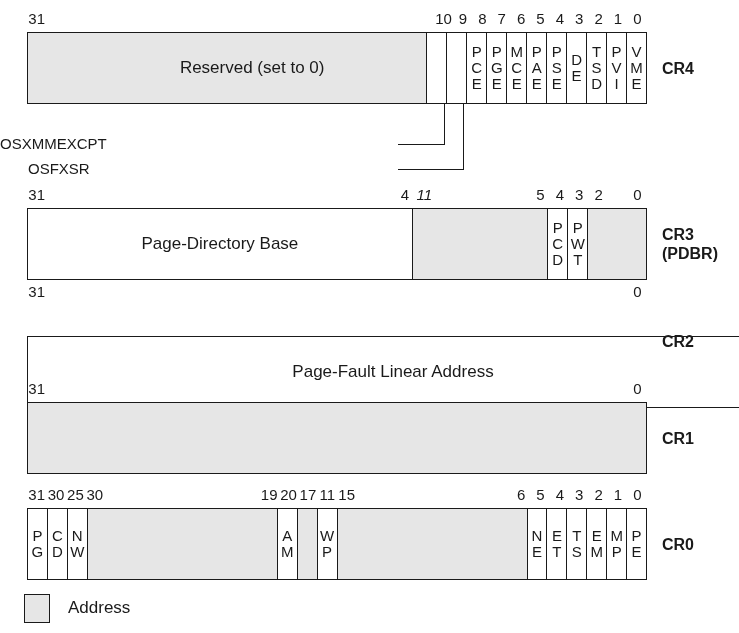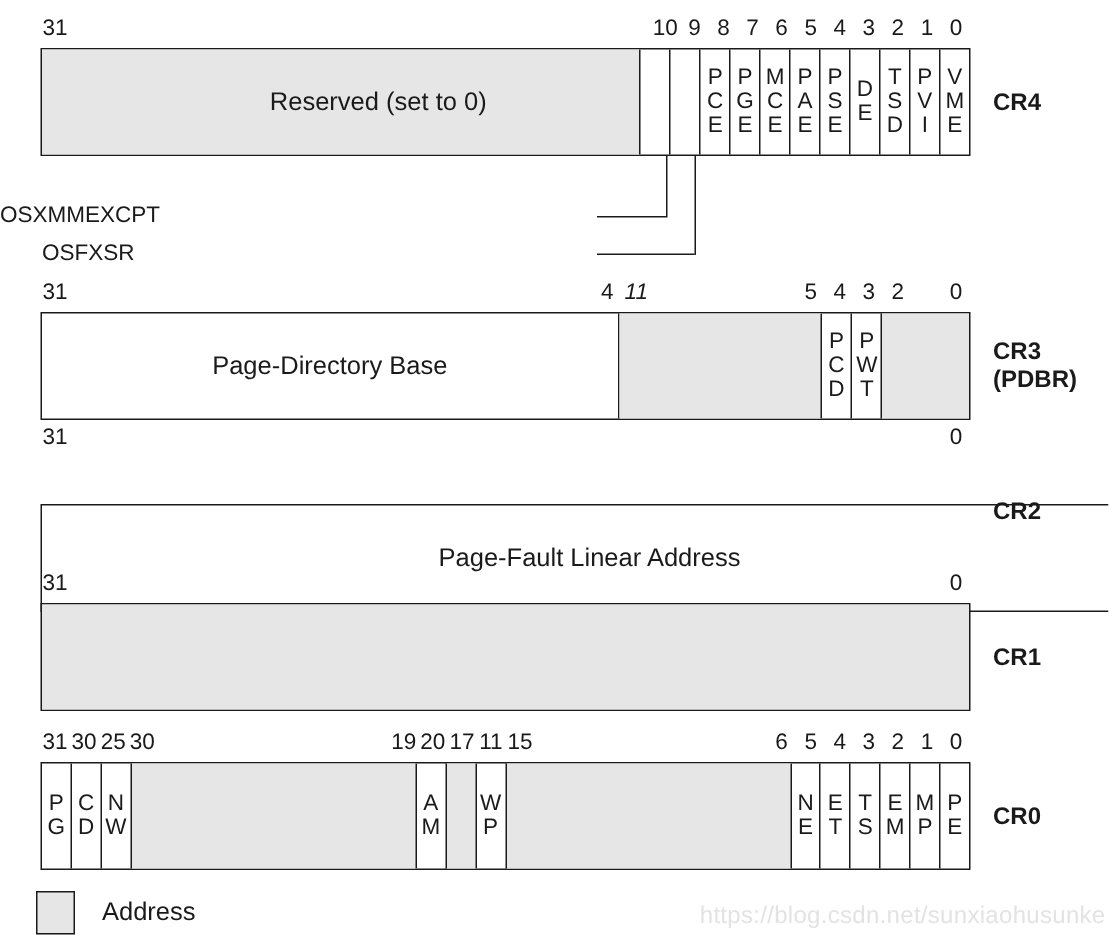--- a/index.html
+++ b/index.html
@@ -280,14 +280,13 @@
             <span>E</span>
           </div>
         </div>
       </div>
       <div class="reg-label" data-name="cr0-register-name" style="left: 662px; top: 508px;">
         <div>CR0</div>
       </div>
     </div>
   <div class="legend-swatch" data-name="reserved-legend-swatch"></div>
   <div class="legend-label" data-name="reserved-legend-label">Address</div>
-  <div class="watermark" data-name="watermark-url">https://blog.csdn.net/sunxiaohusunke</div>
 </div>
 
 </body></html>

